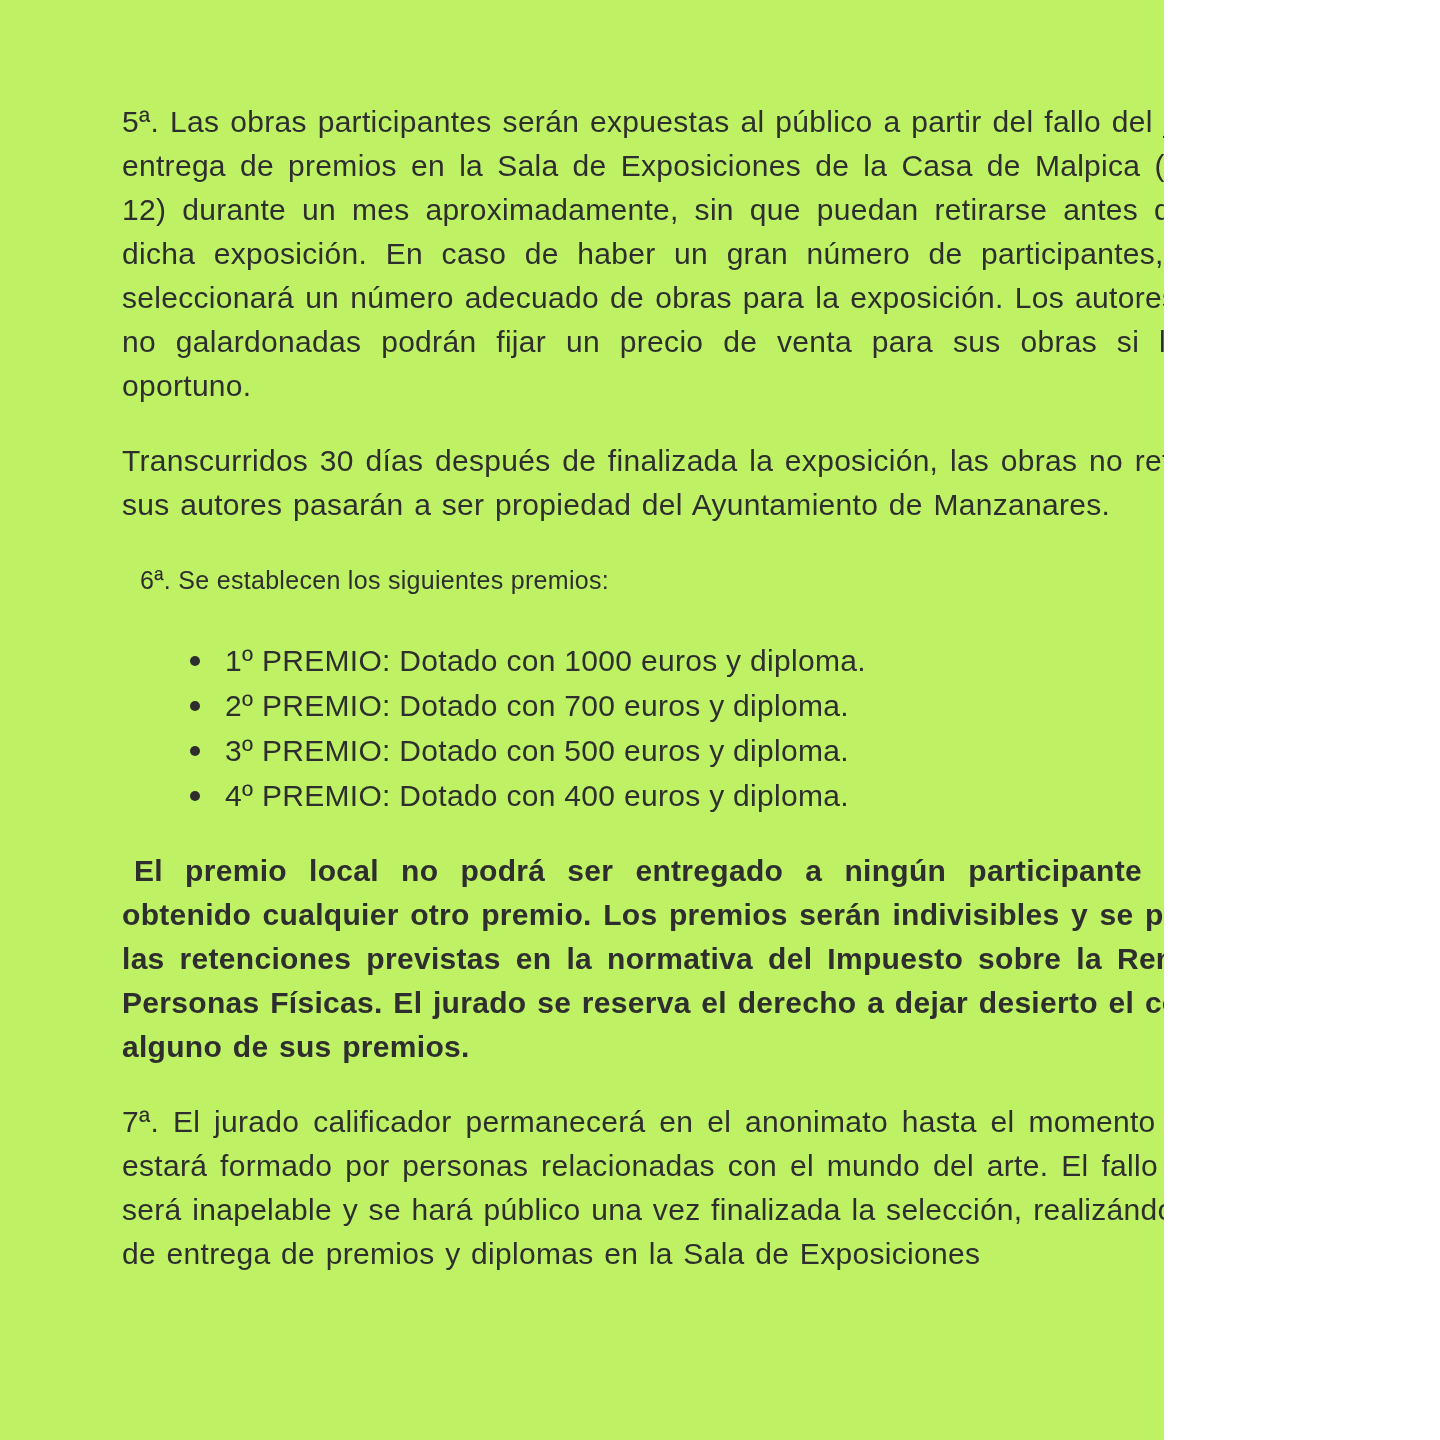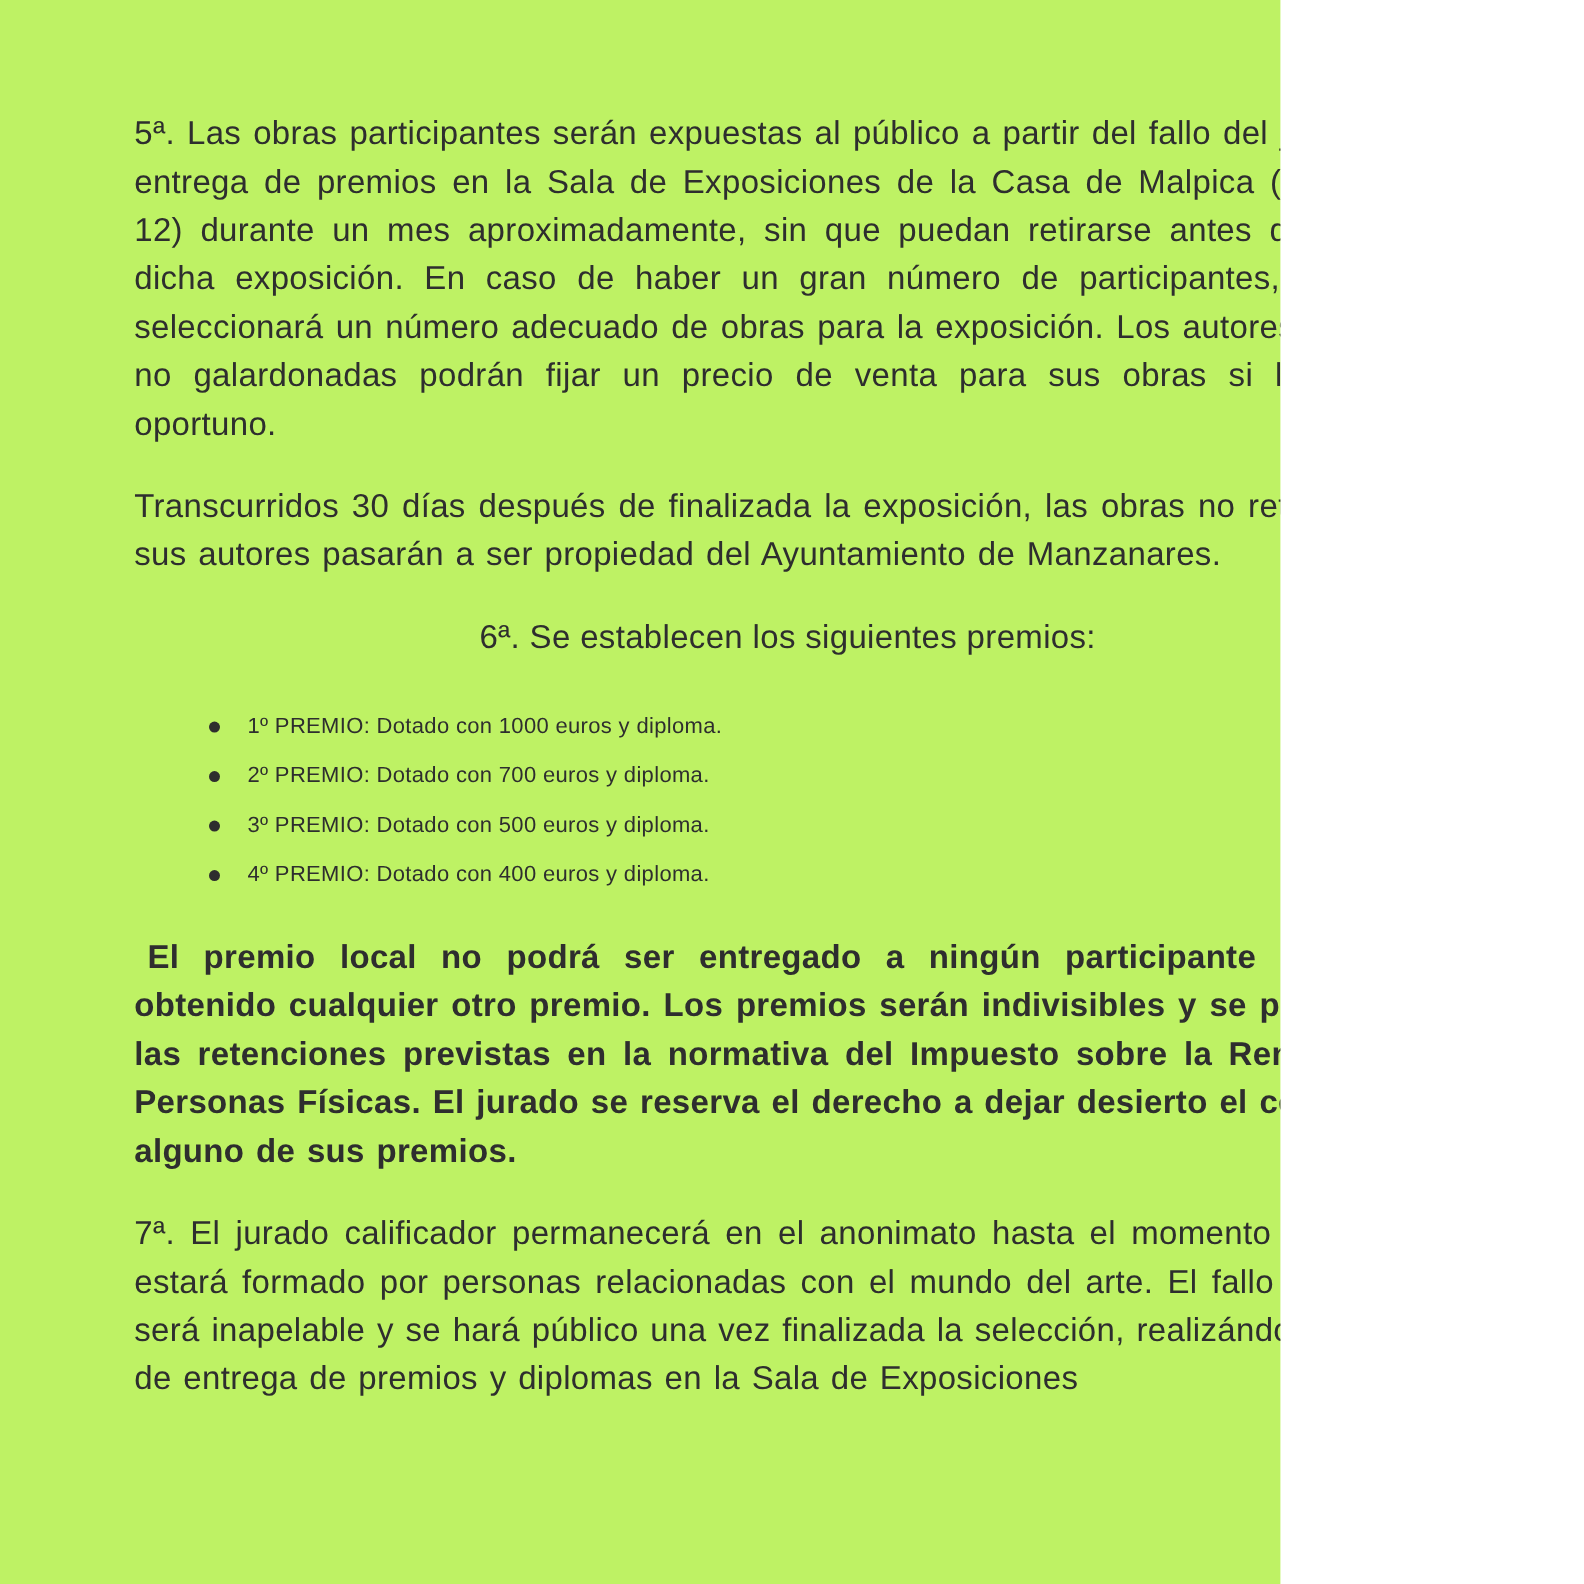--- a/index.html
+++ b/index.html
@@ -26,36 +26,36 @@
   }
   .para {
     font-size: 30px;
     line-height: 44px;
     letter-spacing: 0.3px;
     word-spacing: 2px;
     text-align: justify;
     margin: 0 0 31px 0;
   }
   .clause-heading {
-    font-size: 30px;
+    font-size: 25px;
     line-height: 44px;
     letter-spacing: 0.3px;
-    text-align: center;
-    margin: 4px;
+    text-align: left;
+    margin: 18px;
   }
   .indent-first { text-indent: 12px; font-weight: bold; }
   ul.prize-list {
     list-style: none;
     margin: 36px 0 31px 0;
     padding: 0;
   }
   ul.prize-list li {
     position: relative;
     padding-left: 103px;
-    font-size: 20px;
+    font-size: 30px;
     line-height: 45px;
     letter-spacing: 0.3px;
     text-align: left;
   }
   ul.prize-list li::before {
     content: "";
     position: absolute;
     left: 68px;
     top: 18px;
     width: 10px;

